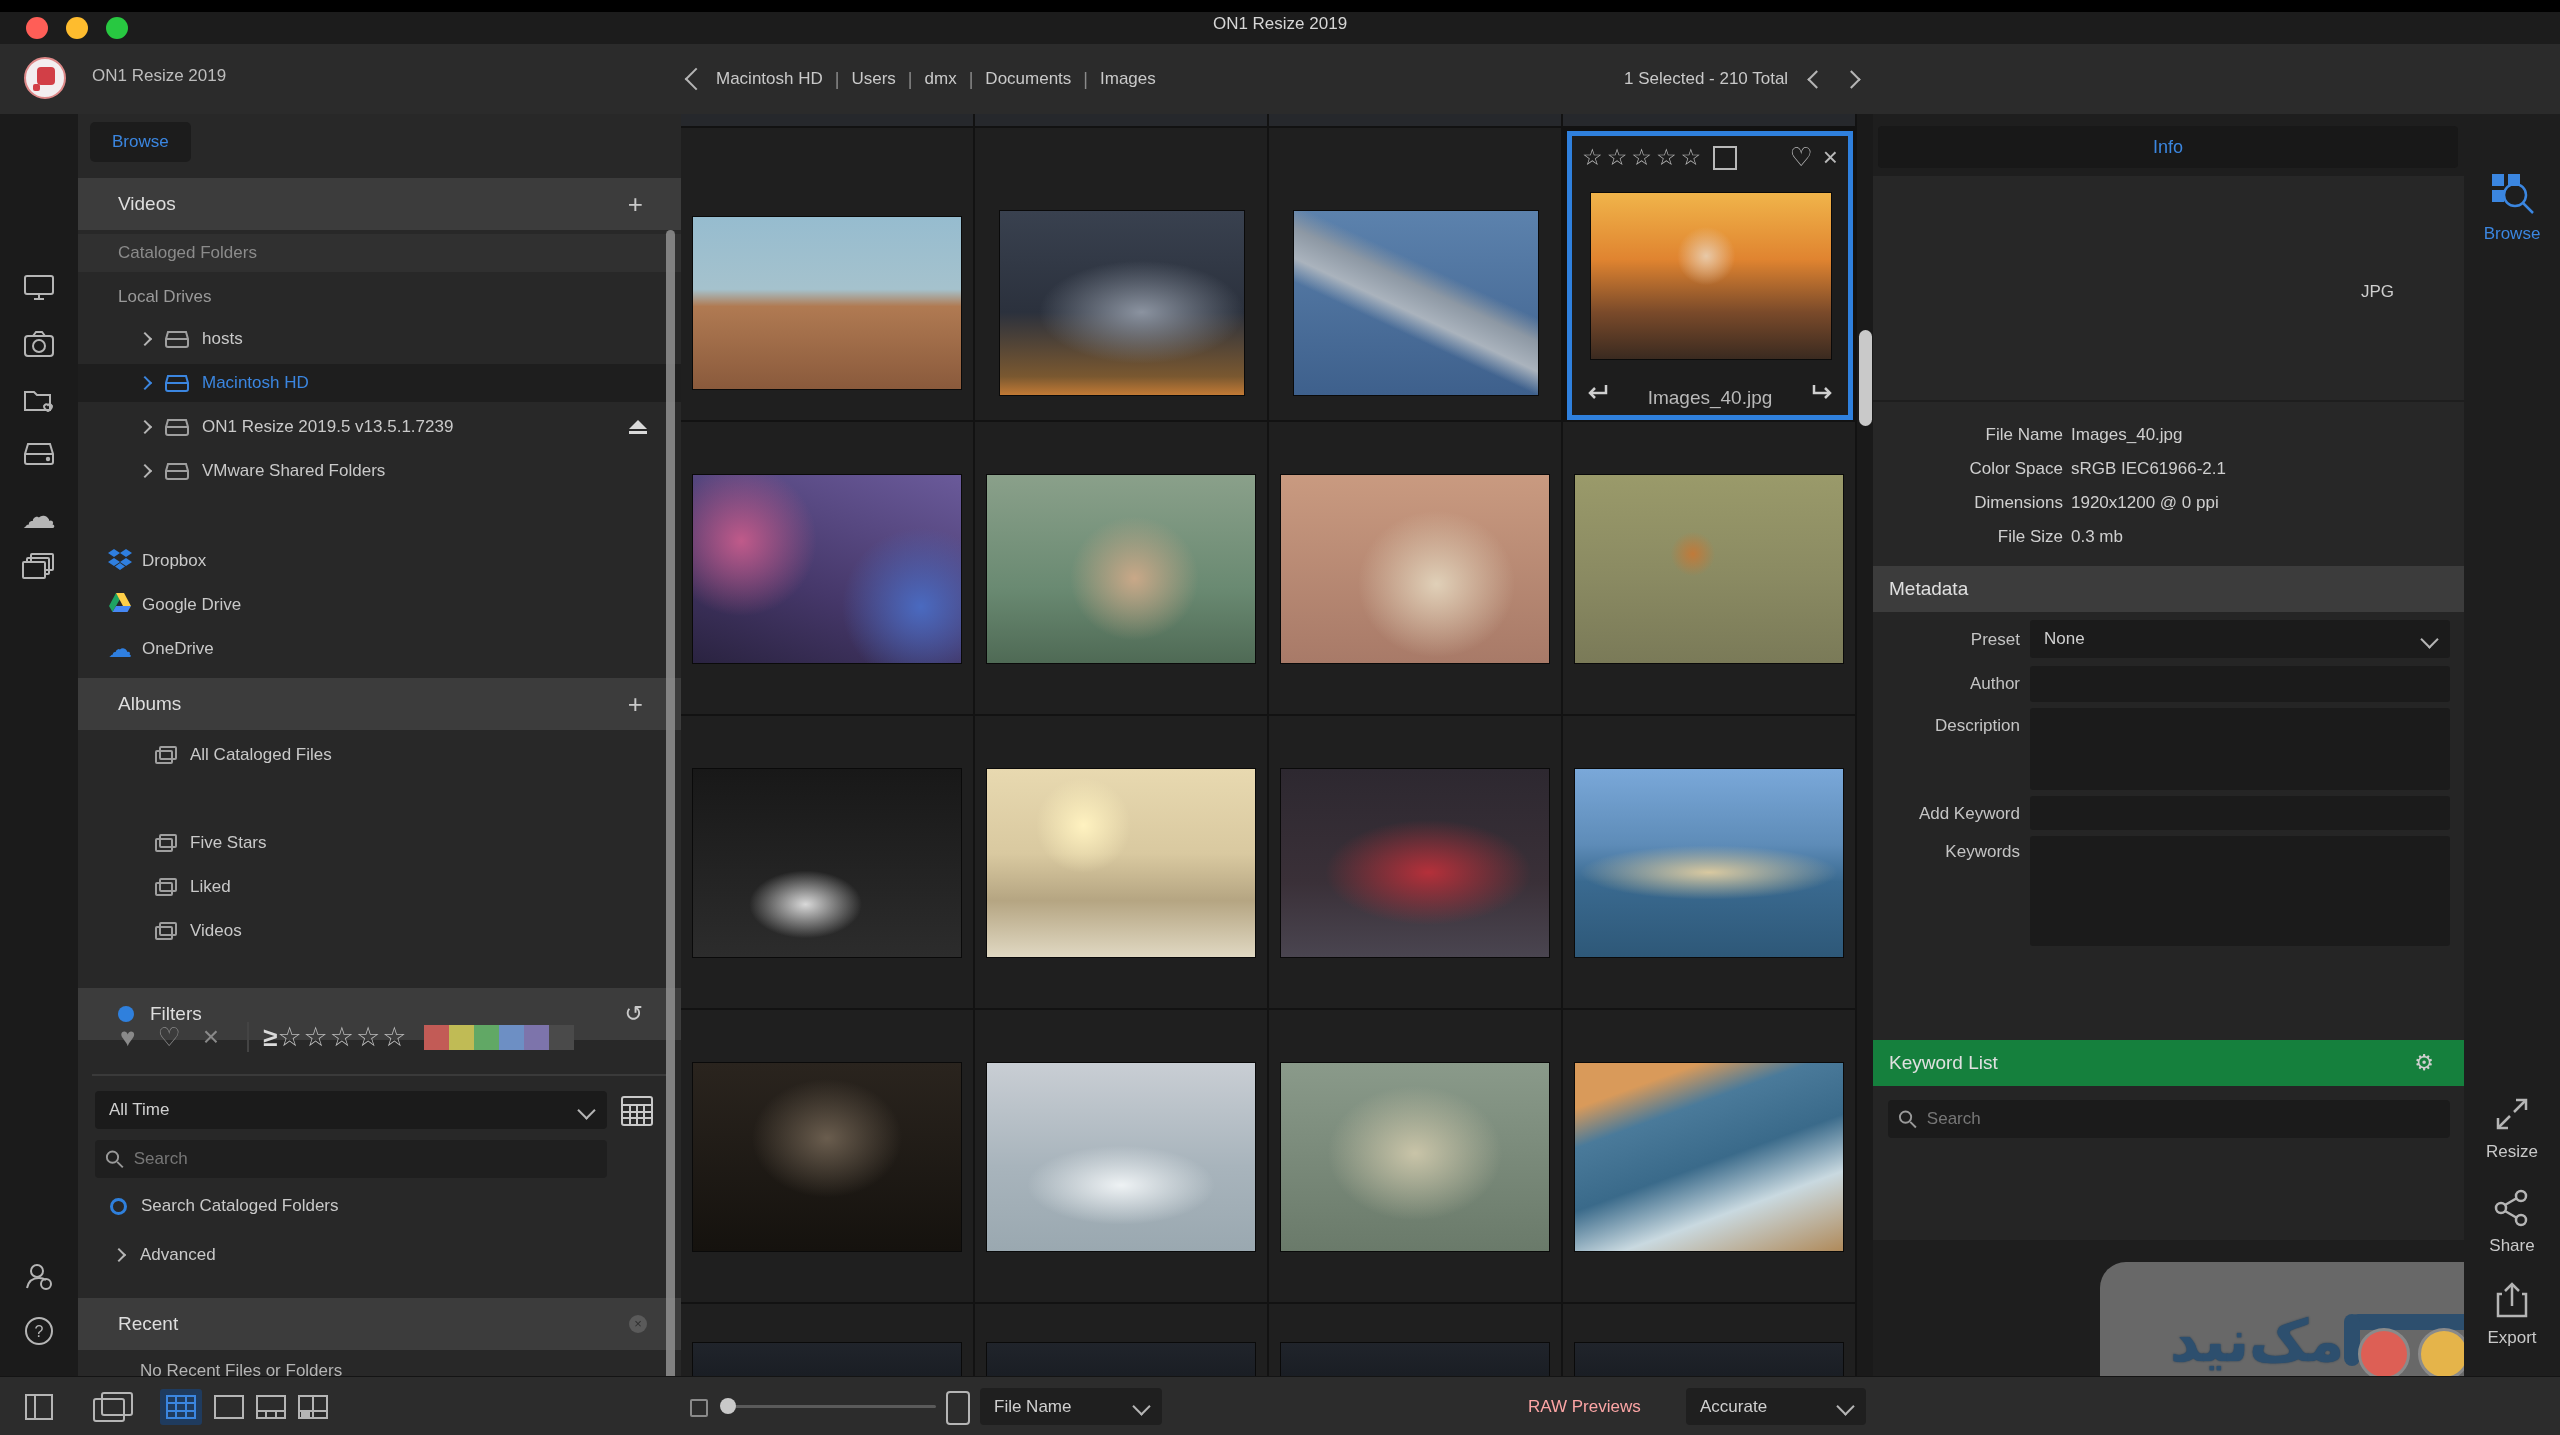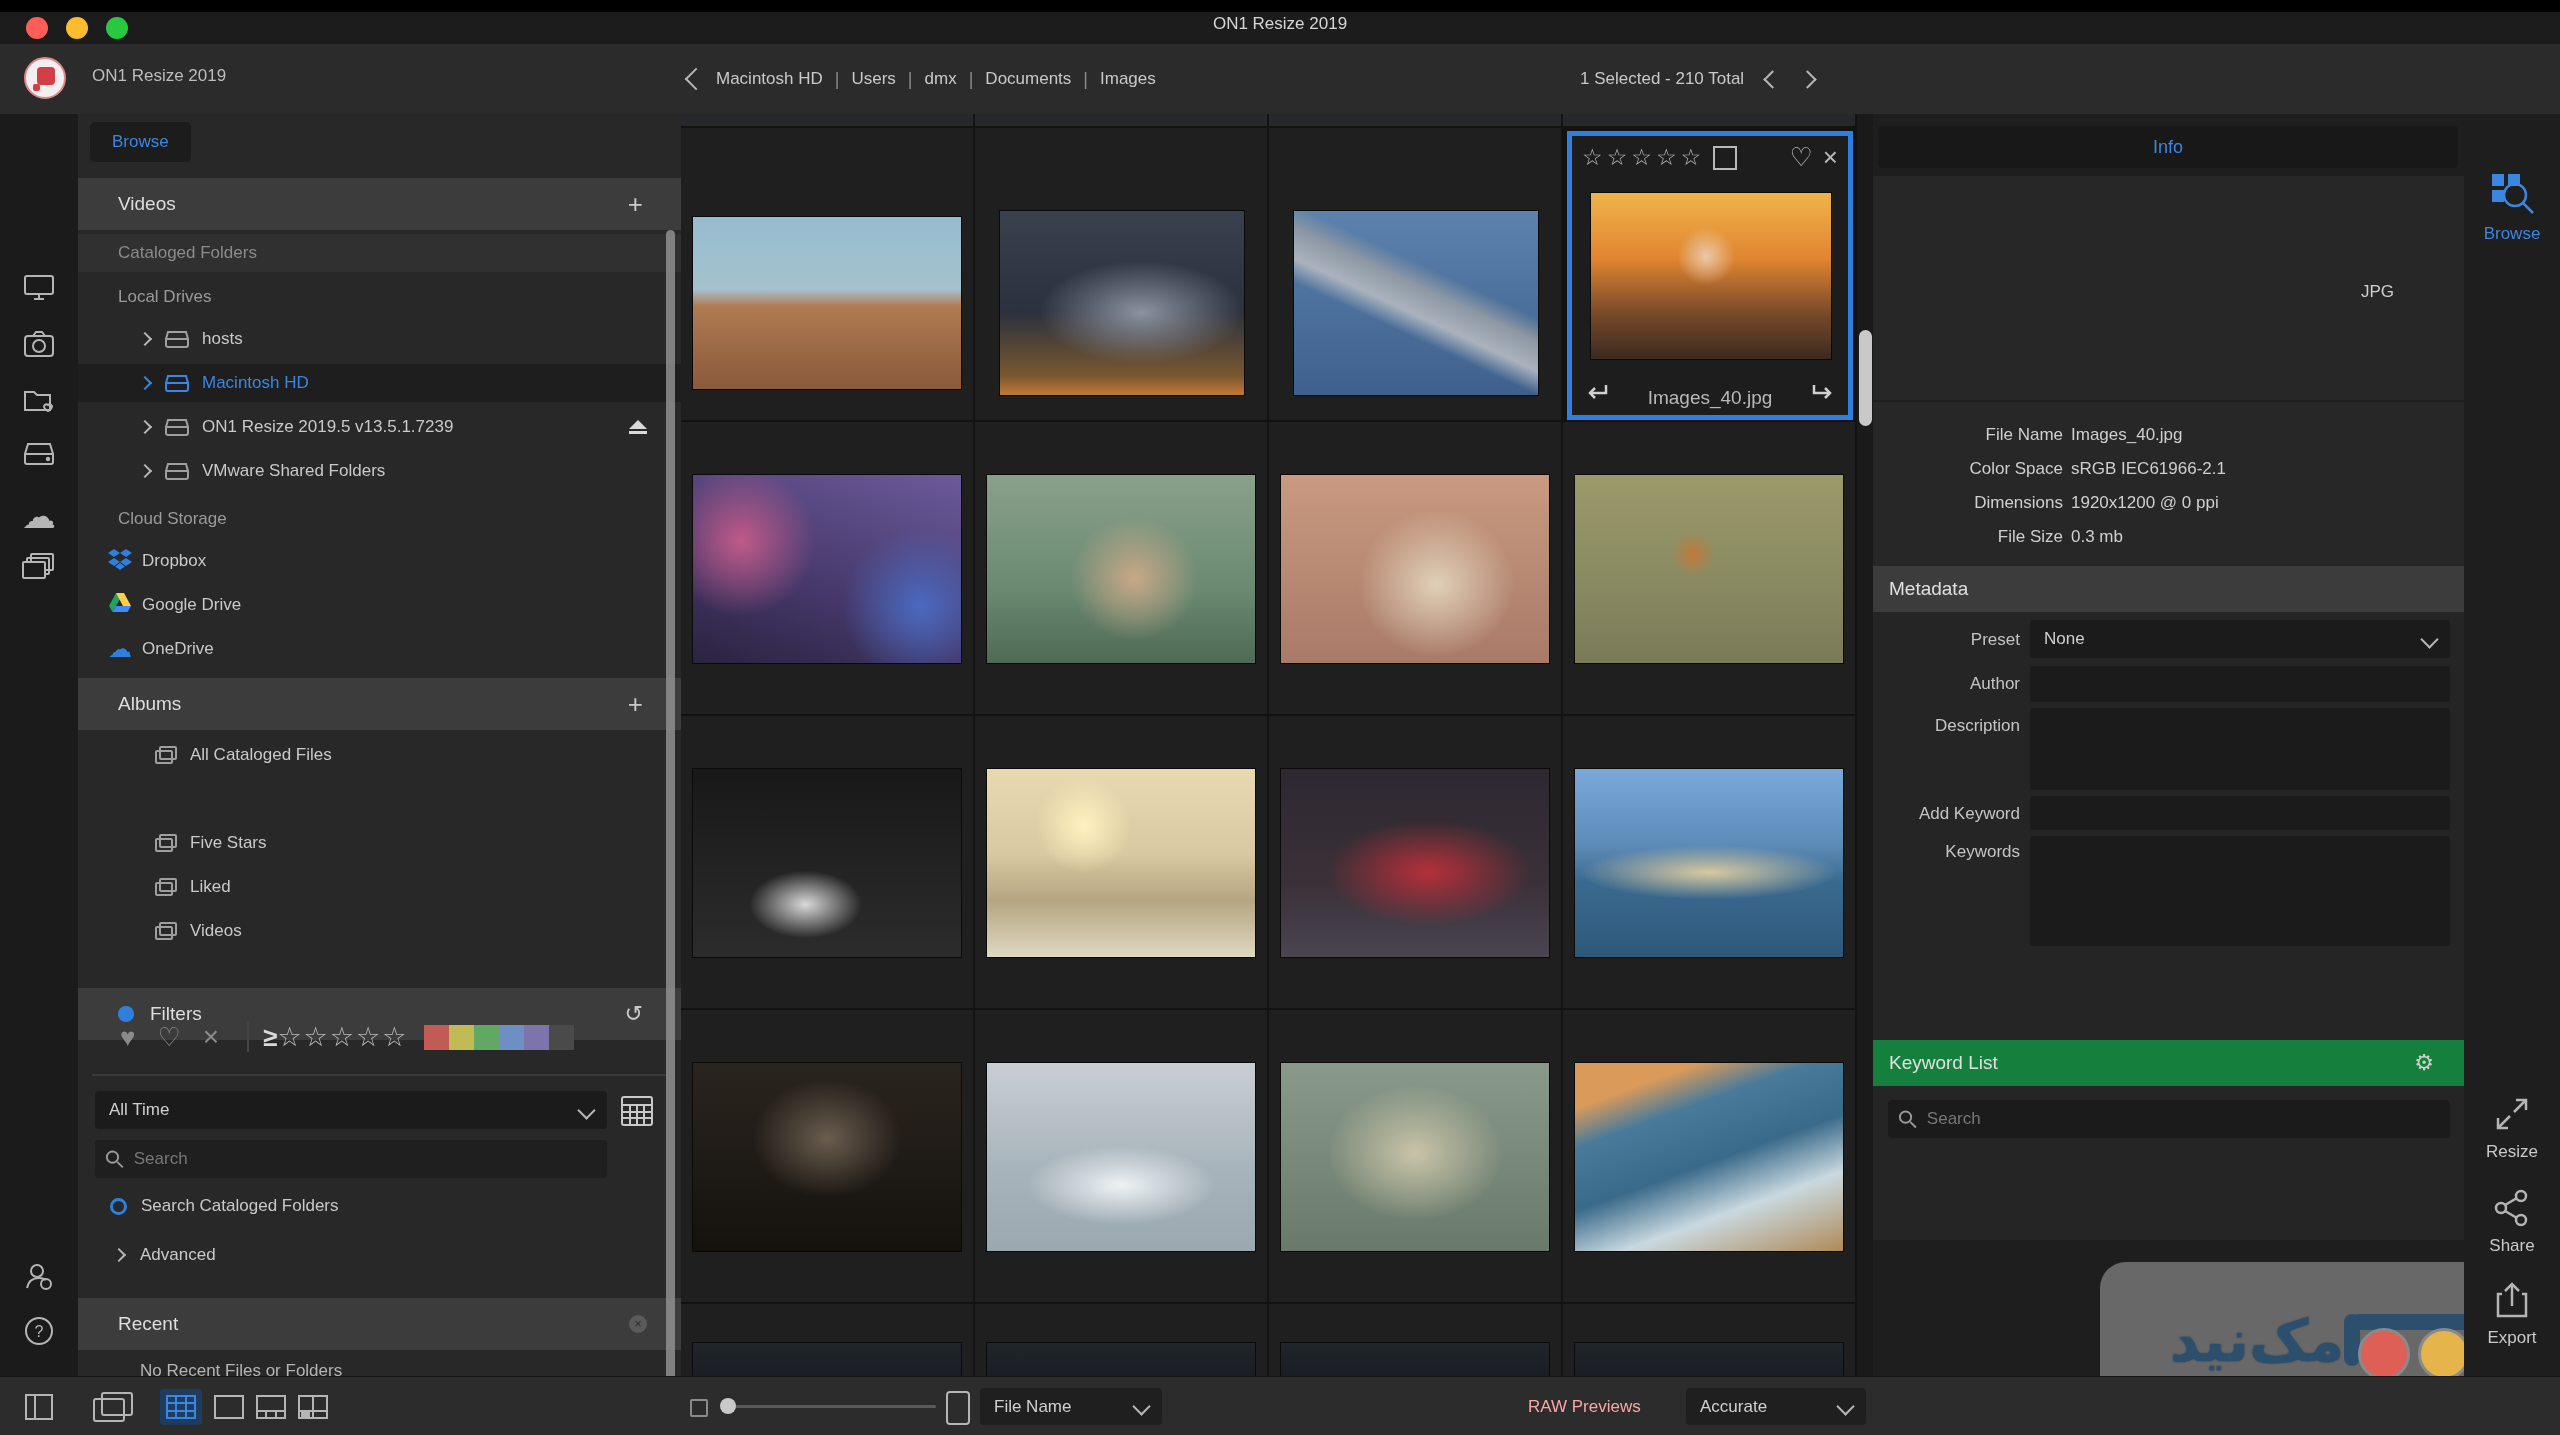--- a/index.html
+++ b/index.html
@@ -12,21 +12,21 @@
   .tlight{position:absolute;top:17px;width:22px;height:22px;border-radius:50%;}
   .win-title{position:absolute;left:0;top:14px;width:2560px;text-align:center;font-size:17px;color:#d6d6d6;}
   
   .toolbar{position:absolute;left:0;top:44px;width:2560px;height:70px;background:#2b2b2b;border-bottom:1px solid #161616;}
   .app-badge{position:absolute;left:24px;top:13px;width:42px;height:42px;border-radius:50%;background:#f3eef0;border:2px solid #d88;box-sizing:border-box;}
   .app-badge .glyph{position:absolute;left:11px;top:8px;width:18px;height:18px;background:#d23f47;border-radius:4px;}
   .app-badge .dot{position:absolute;left:7px;top:25px;width:7px;height:7px;background:#d23f47;border-radius:2px;}
   .app-name{position:absolute;left:92px;top:22px;font-size:17px;color:#bdbdbd;}
   .breadcrumb{position:absolute;left:688px;top:0;height:70px;display:flex;align-items:center;gap:12px;font-size:17px;color:#c9c9c9;}
   .crumb-sep{color:#8a8a8a;font-size:18px;}
-  .status-box{position:absolute;left:1580px;top:0;height:70px;display:flex;align-items:center;gap:22px;font-size:17px;color:#c9c9c9;}
+  .status-box{position:absolute;left:1624px;top:0;height:70px;display:flex;align-items:center;gap:22px;font-size:17px;color:#c9c9c9;}
   .chev{display:inline-block;width:11px;height:11px;border-right:2px solid #b5b5b5;border-bottom:2px solid #b5b5b5;}
   .chev.left{transform:rotate(135deg);}  .chev.right{transform:rotate(-45deg);}
   .chev.down{transform:rotate(45deg);}   .chev.rightsm{width:8px;height:8px;transform:rotate(-45deg);}
   .chev.big{width:14px;height:14px;}
   
   .left-rail{position:absolute;left:0;top:114px;width:78px;height:1262px;background:#1b1b1b;}
   .rail-ic{position:absolute;left:0;width:78px;display:flex;justify-content:center;color:#b5b5b5;}
   svg.lic{stroke:#b5b5b5;fill:none;stroke-width:2;}
   
   .sidebar{position:absolute;left:78px;top:114px;width:603px;height:1262px;background:#282828;overflow:hidden;}
@@ -301,24 +301,20 @@
     <div class="srow" style="top:338px">
       <span class="ind2"></span>
         <span class="chev rightsm"></span>
       <svg class="mini" width="26" height="20" viewBox="0 0 26 20">
           <path d="M4 3 h18 l2 7 v6 a2 2 0 0 1 -2 2 h-18 a2 2 0 0 1 -2 -2 v-6 z"></path>
           <line x1="2" y1="10" x2="24" y2="10"></line>
         </svg>
       <span>VMware Shared Folders</span>
     </div>
 
-    <div class="srow dimlabel" style="top:386px">
-      <span class="ind"></span>
-        <span>Cloud Storage</span>
-    </div>
     <div class="srow" style="top:428px">
       <span class="cloudic">
         <svg width="24" height="22" viewBox="0 0 24 22">
             <path fill="#2f7fe0" d="M6 1 L12 5 L6 9 L0 5 Z M18 1 L24 5 L18 9 L12 5 Z M6 10 L12 14 L6 18 L0 14 Z M18 10 L24 14 L18 18 L12 14 Z M12 15 L17 18.5 L12 22 L7 18.5 Z"></path>
           </svg>
       </span>
       <span>Dropbox</span>
     </div>
     <div class="srow" style="top:472px">
       <span class="cloudic">

